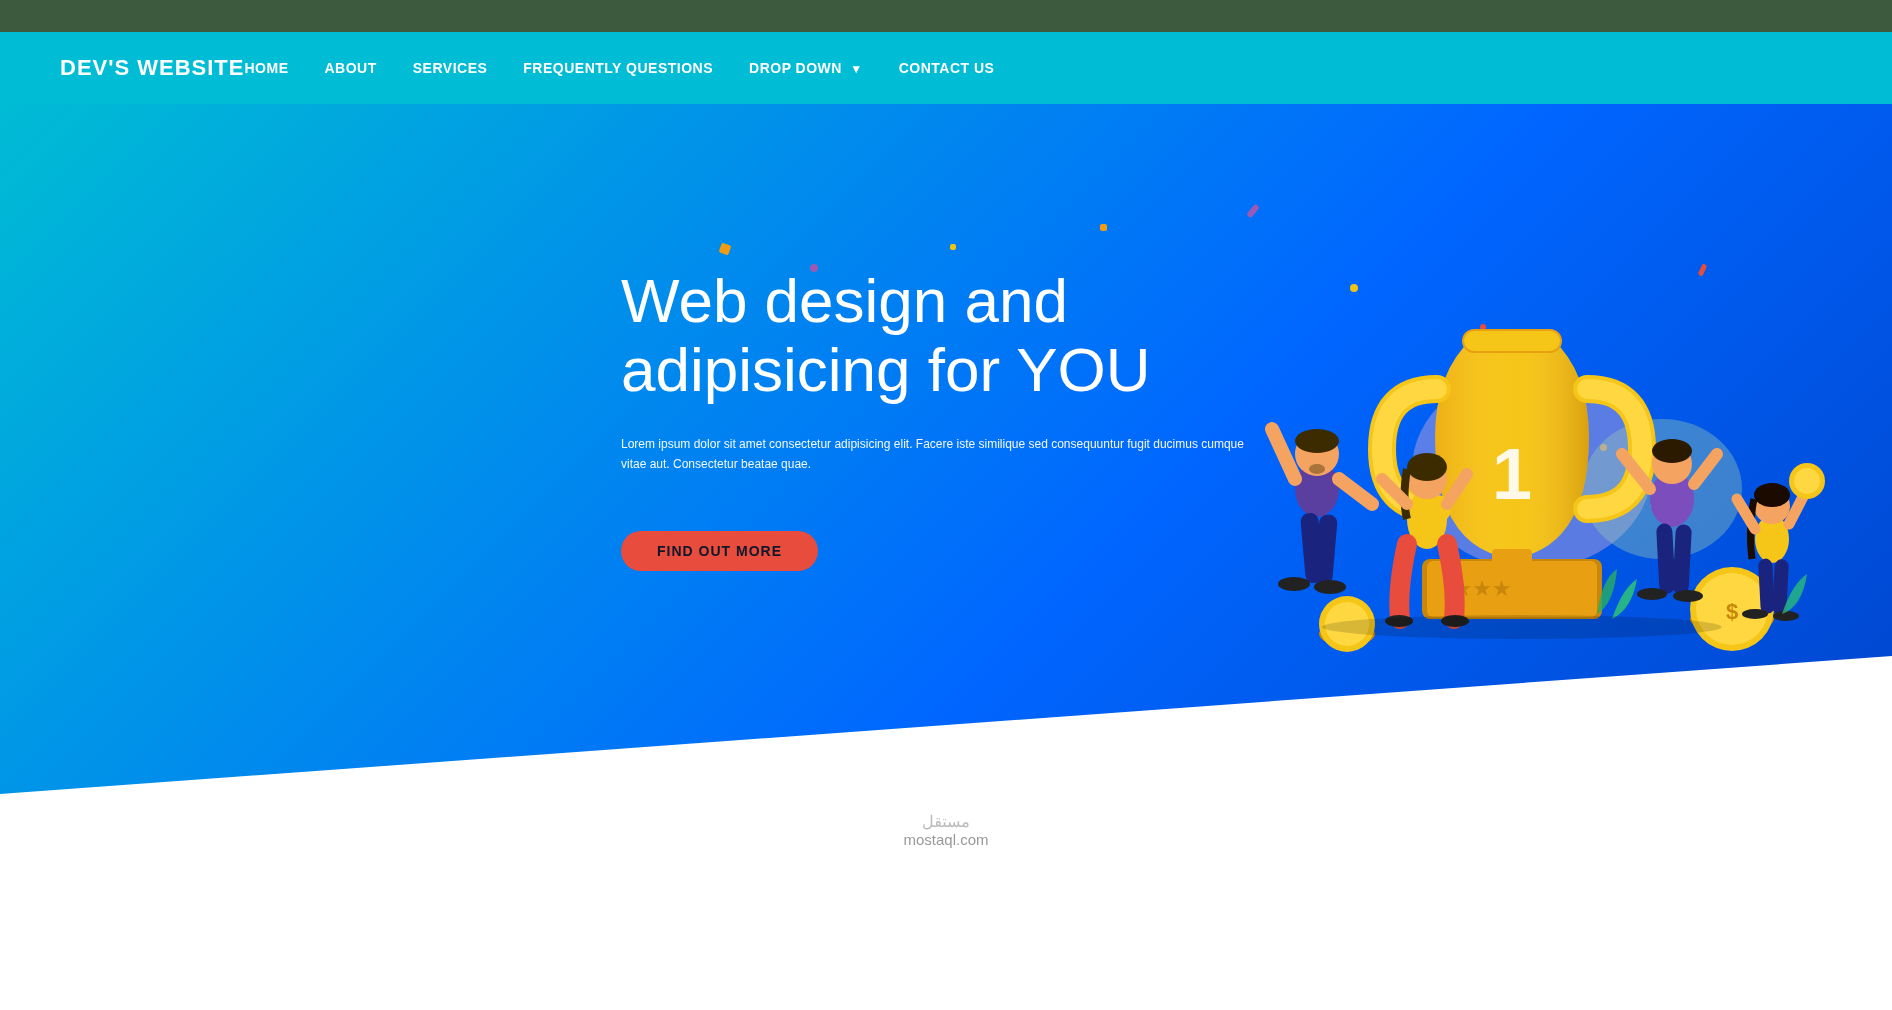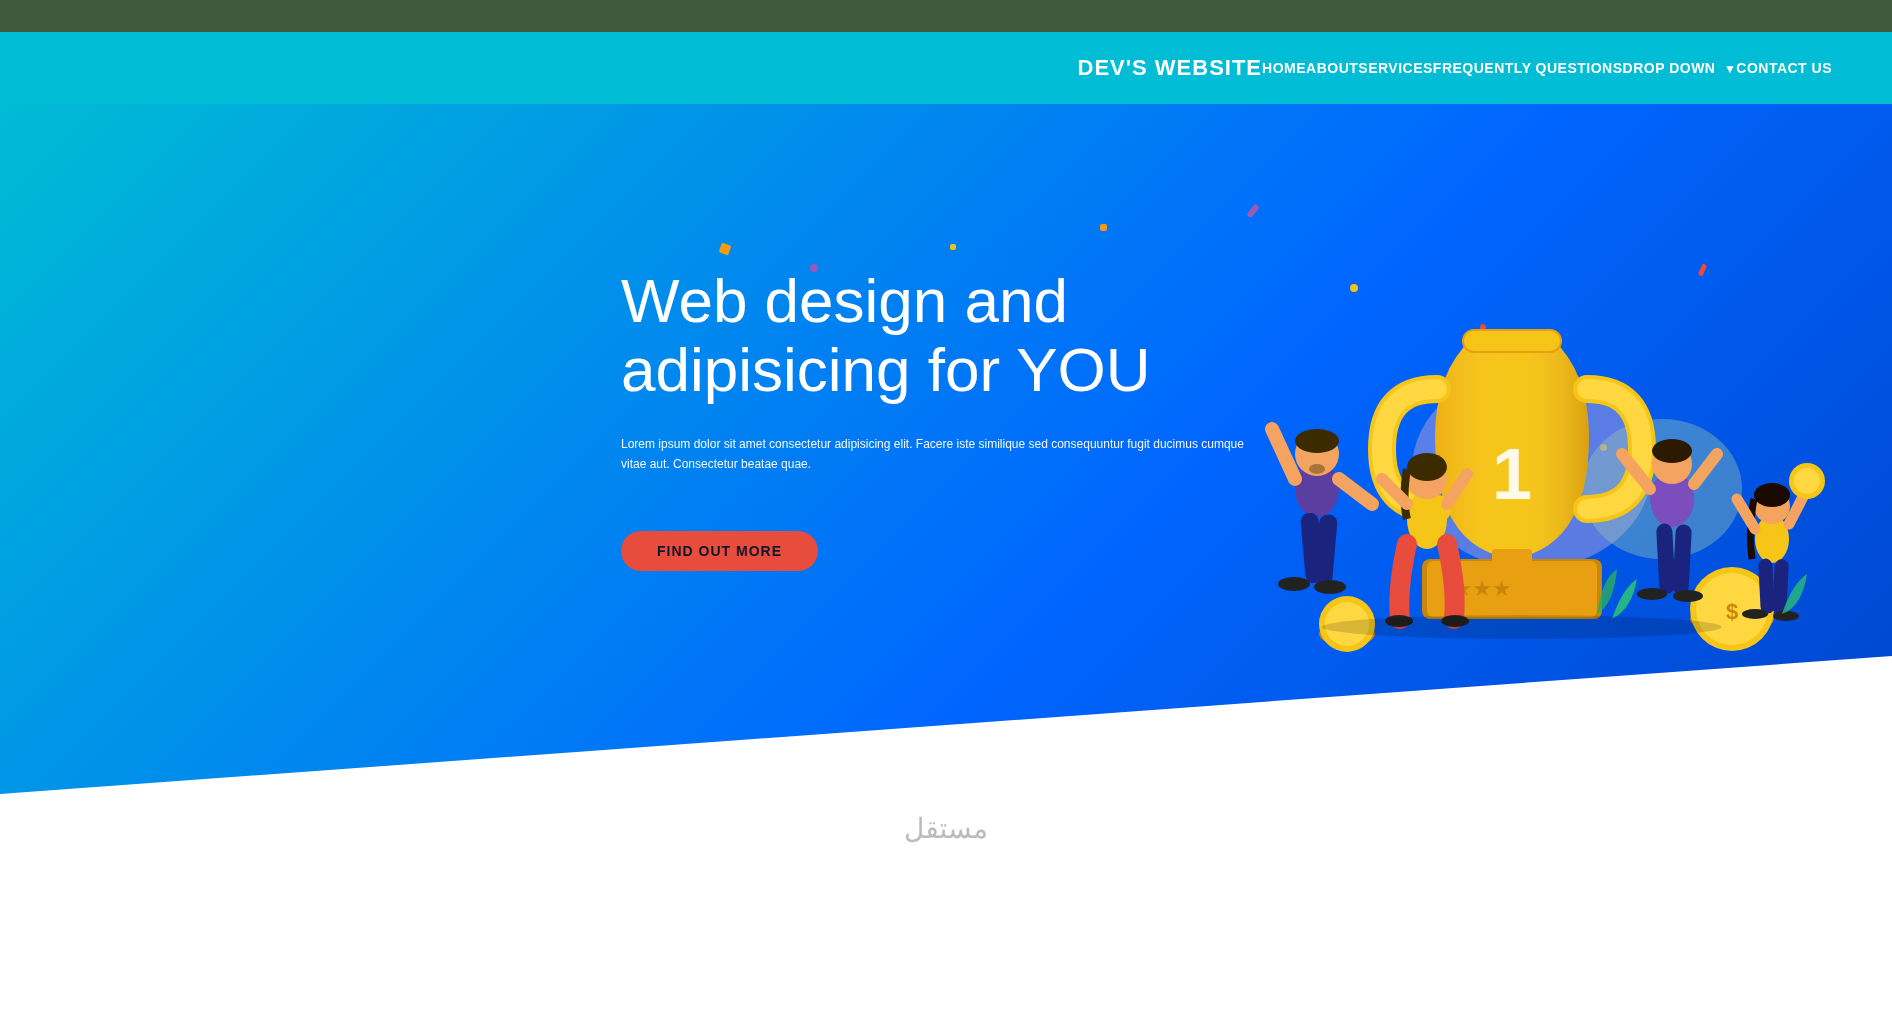--- a/index.html
+++ b/index.html
@@ -10,35 +10,36 @@
       background: #3d5a3e;
       height: 32px;
       width: 100%;
     }
 
     
     .navbar {
       background: #00bcd4;
       display: flex;
       align-items: center;
-      justify-content: flex-end;
+      justify-content: flex-start;
       padding: 0 60px;
       height: 72px;
       position: relative;
       z-index: 10;
     }
     .navbar-brand {
       color: #fff;
       font-weight: 900;
       font-size: 22px;
       letter-spacing: 1px;
     }
     .navbar-nav {
       display: flex;
       align-items: center;
+      gap: 36px;
       list-style: none;
     }
     .navbar-nav li a {
       color: #fff;
       text-decoration: none;
       font-size: 14px;
       font-weight: 700;
       letter-spacing: 0.5px;
       cursor: pointer;
     }
@@ -108,21 +109,21 @@
     }
 
     
     .watermark {
       text-align: center;
       padding: 18px;
       color: #999;
       font-size: 15px;
     }
     .watermark-arabic {
-      font-size: 28px;
+      font-size: 16px;
       color: #bbb;
     }
 
     
     .confetti {
       position: absolute;
       border-radius: 2px;
     }
   </style>
 </head>
@@ -284,13 +285,14 @@
       <path d="M640 455 Q650 425 665 415 Q660 448 640 455Z" fill="#2ecc71" opacity="0.7"></path>
 
       <ellipse cx="380" cy="468" rx="200" ry="12" fill="rgba(0,0,0,0.15)"></ellipse>
 
     </svg>
   </div>
 </section>
 
 <div class="watermark">
   <div class="watermark-arabic">مستقل</div>
+  <div>mostaql.com</div>
 </div>
 
 </body></html>

